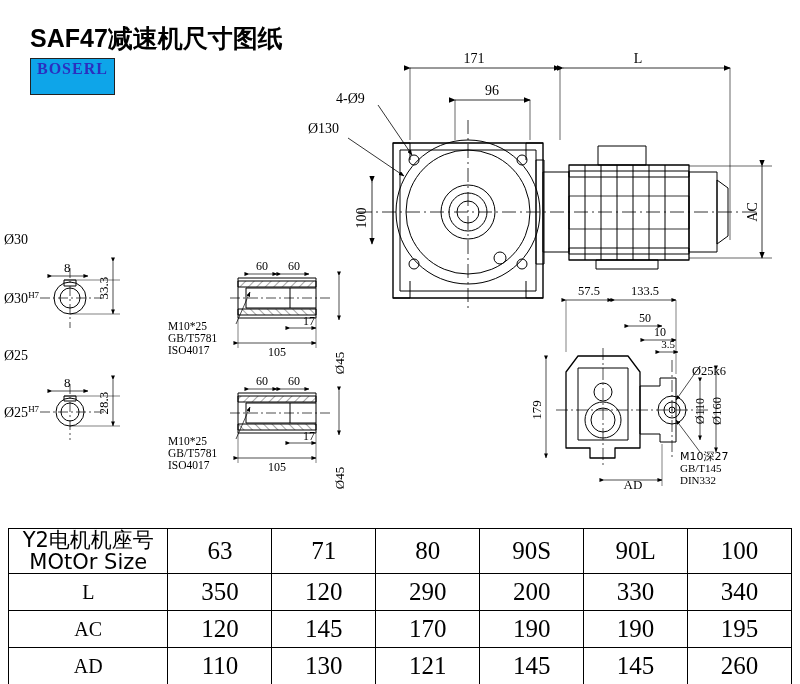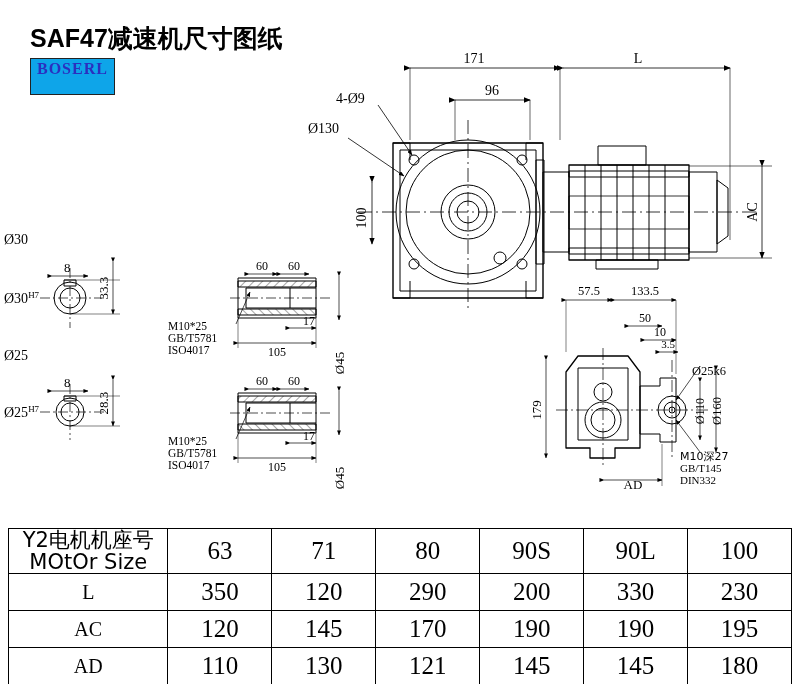--- a/index.html
+++ b/index.html
@@ -316,36 +316,36 @@
         <td class="val">90L</td>
         <td class="val">100</td>
       </tr>
       <tr>
         <td class="rowhead">L</td>
         <td class="val">350</td>
         <td class="val">120</td>
         <td class="val">290</td>
         <td class="val">200</td>
         <td class="val">330</td>
-        <td class="val">230</td>
+        <td class="val">340</td>
       </tr>
       <tr>
         <td class="rowhead">AC</td>
         <td class="val">120</td>
         <td class="val">145</td>
         <td class="val">170</td>
         <td class="val">190</td>
         <td class="val">190</td>
         <td class="val">195</td>
       </tr>
       <tr>
         <td class="rowhead">AD</td>
         <td class="val">110</td>
         <td class="val">130</td>
         <td class="val">121</td>
         <td class="val">145</td>
         <td class="val">145</td>
-        <td class="val">180</td>
+        <td class="val">260</td>
       </tr>
     </tbody>
   </table>
 
 </div>
 
 </body></html>

